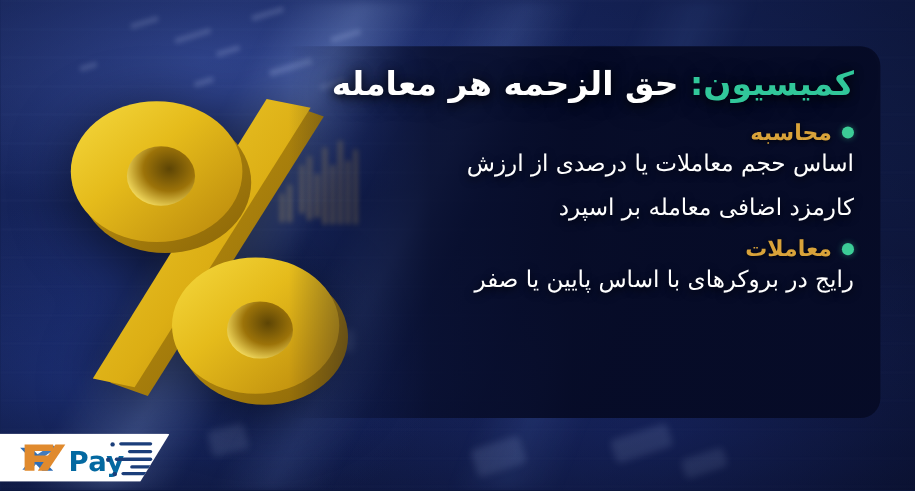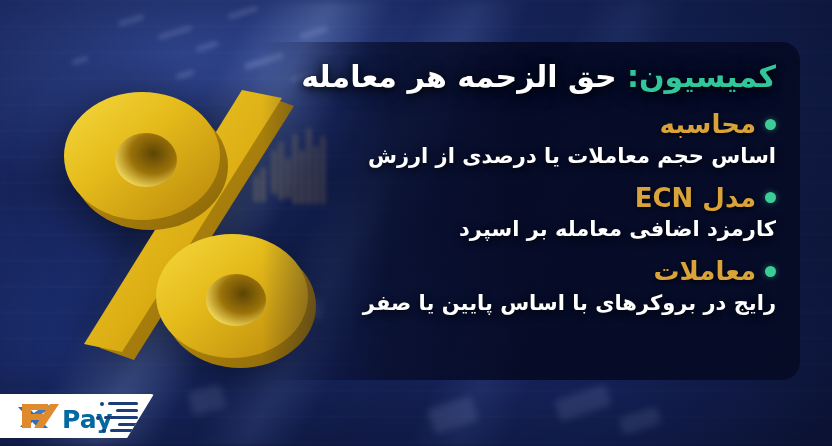--- a/index.html
+++ b/index.html
@@ -102,39 +102,39 @@
     text-shadow: 0 2px 9px rgba(0,0,0,.85), 0 0 22px rgba(0,0,0,.6);
     margin-left: 12px;
   }
   .title .accent { color: #31c79a; }
 
   .bullets { margin-top: 12px; }
 
   .b-head {
     display:flex; align-items:center; justify-content:flex-start;
     gap: 9px;
-    font-size: 26px;
+    font-size: 20px;
     font-weight: 700;
     color: #d9a33a;
     line-height: 1.25;
     margin-bottom: 1px;
     text-shadow: 0 1px 5px rgba(0,0,0,.8);
   }
   .dot {
     width: 11px; height: 11px;
     border-radius: 50%;
     background: #3ccd97;
     flex: 0 0 auto;
     box-shadow: 0 0 6px rgba(60,205,151,.45);
   }
   .b-head .htxt { direction: rtl; unicode-bidi: isolate; }
 
   .b-body {
     font-size: 21px;
-    font-weight: 700;
+    font-weight: 400;
     color: #ffffff;
     line-height: 1.42;
     margin-bottom: 10px;
     padding-left: 20px;
     white-space: nowrap;
     text-shadow: 0 2px 8px rgba(0,0,0,.85);
   }
 
   
   .logo {
@@ -272,24 +272,20 @@
 
       <div>
         <div class="b-head">
           <span class="dot"></span>
           <span class="htxt">محاسبه</span>
         </div>
         <div class="b-body">اساس حجم معاملات یا درصدی از ارزش</div>
       </div>
 
       <div>
-        <div class="b-head">
-          <span class="dot"></span>
-          <span class="htxt">مدل ECN</span>
-        </div>
         <div class="b-body">کارمزد اضافی معامله بر اسپرد</div>
       </div>
 
       <div>
         <div class="b-head">
           <span class="dot"></span>
           <span class="htxt">معاملات</span>
         </div>
         <div class="b-body">رایج در بروکرهای با اساس پایین یا صفر</div>
       </div>

